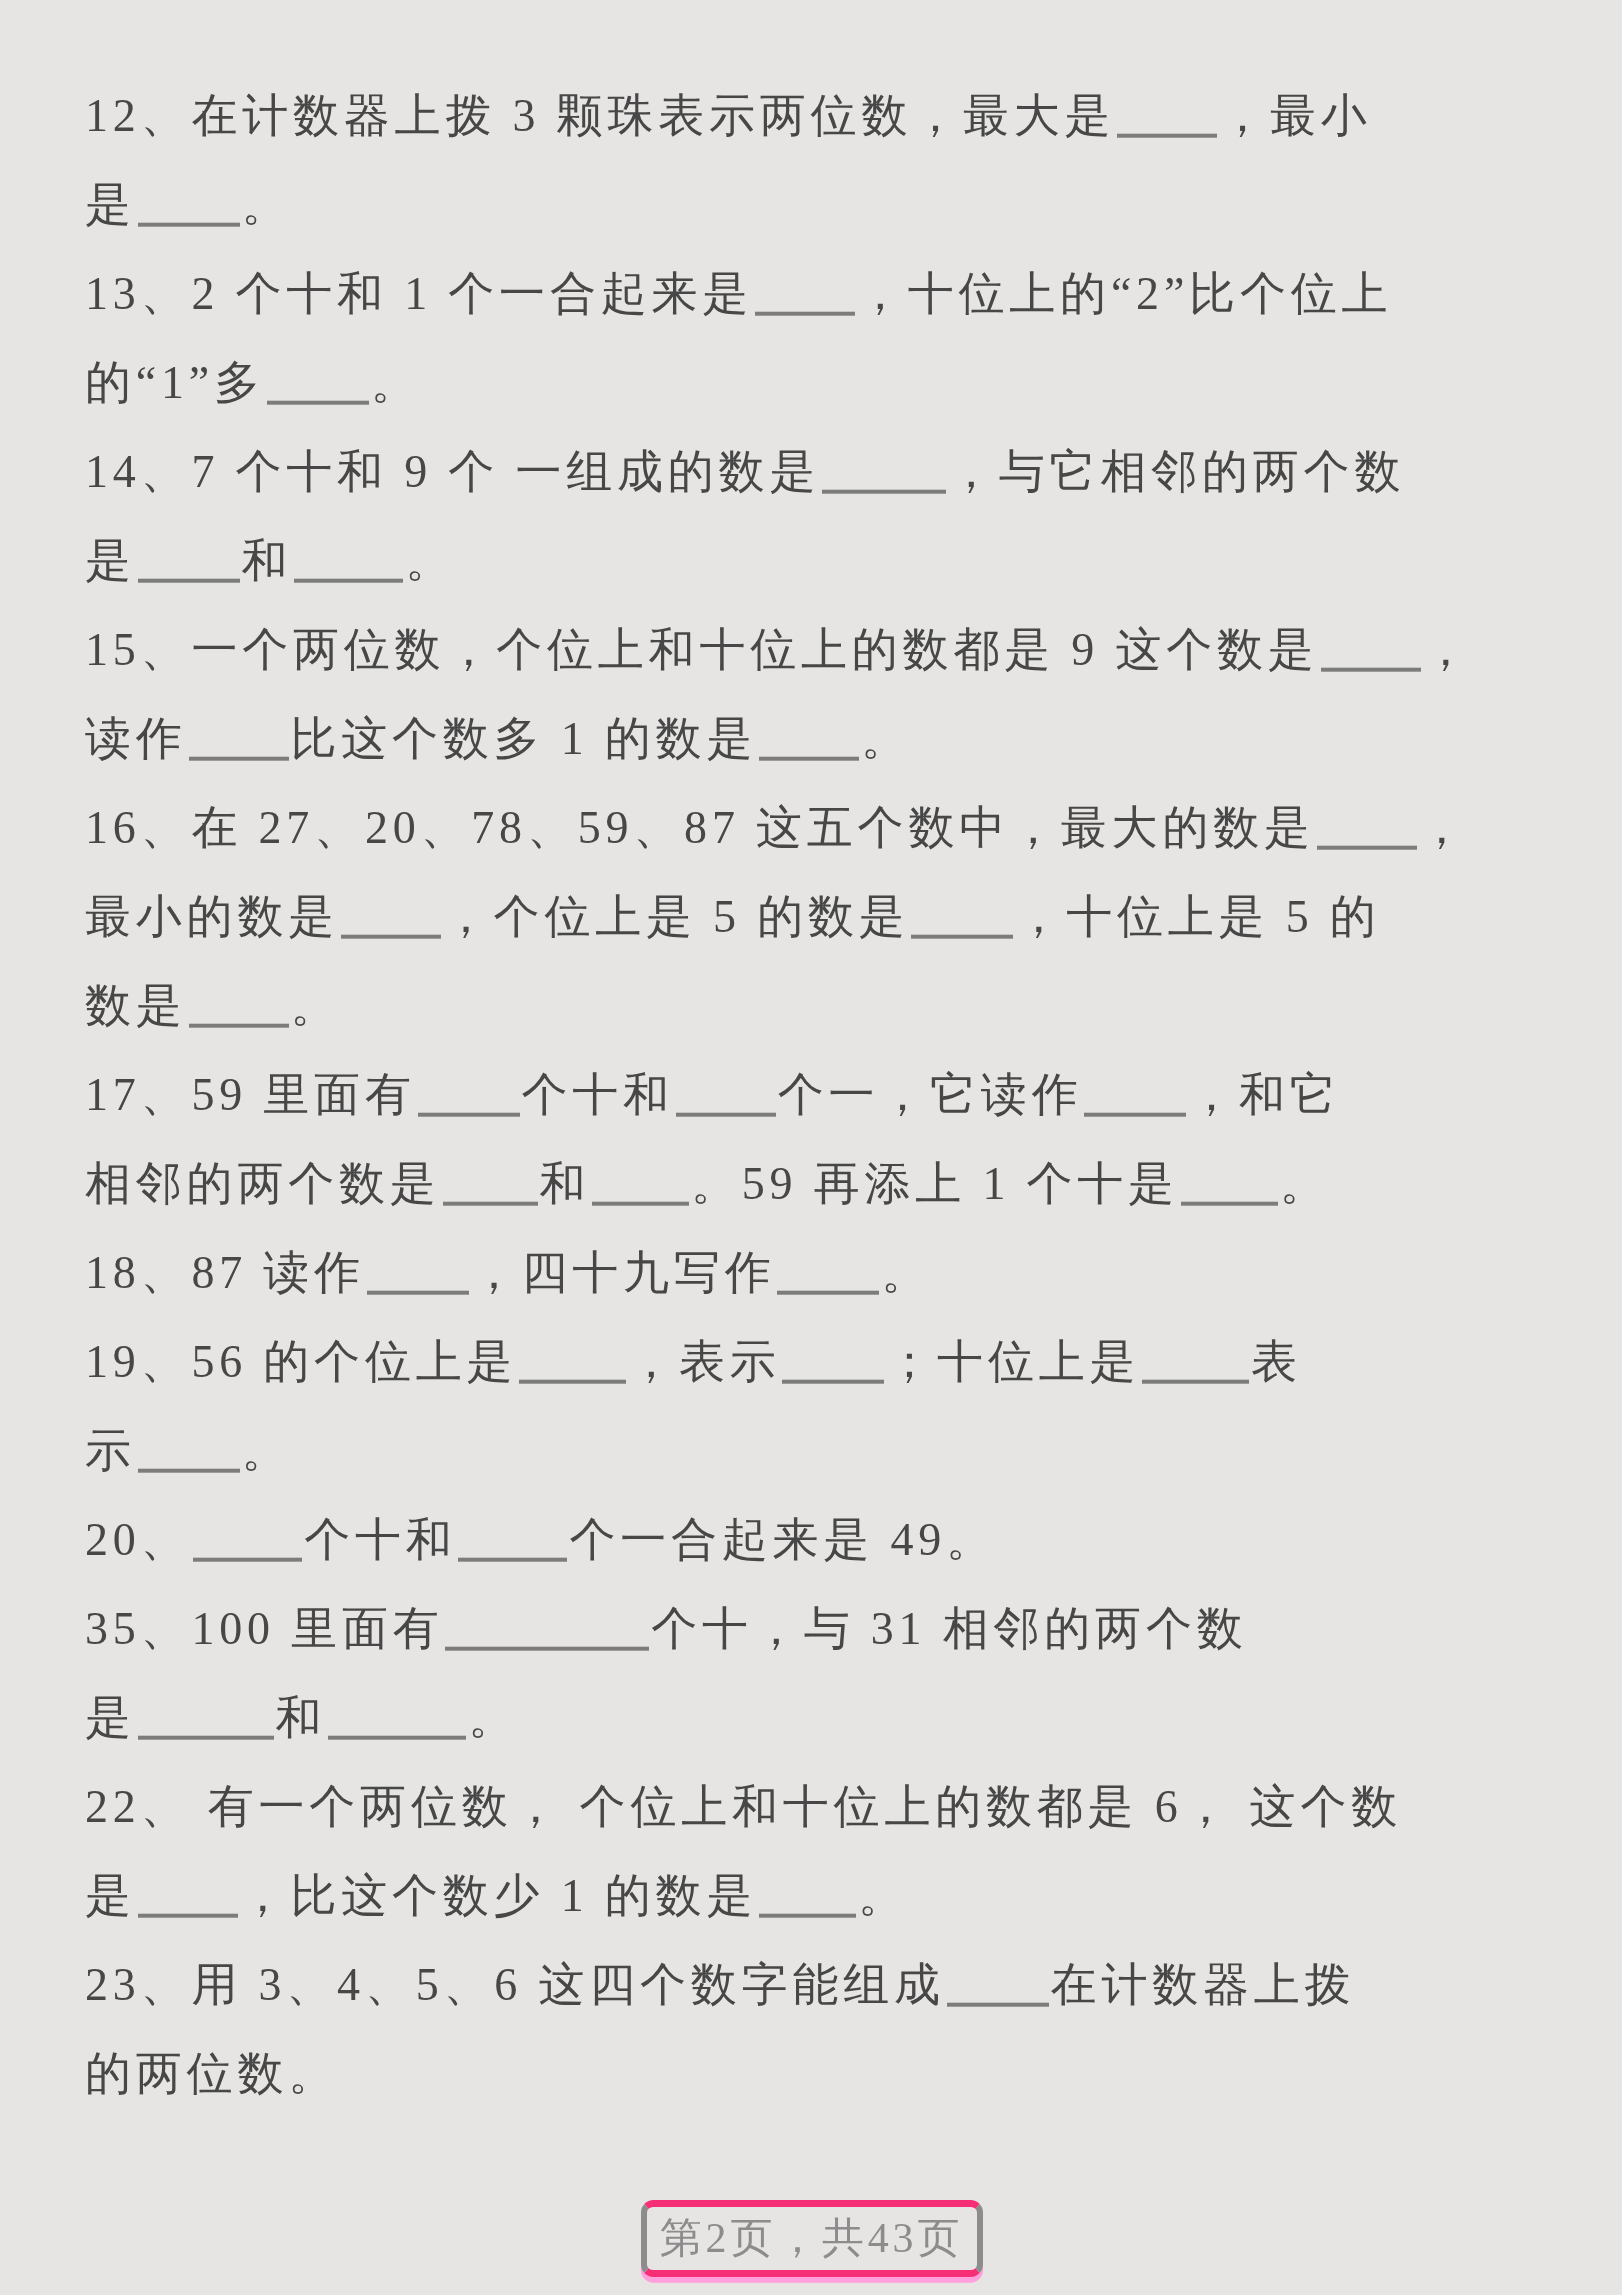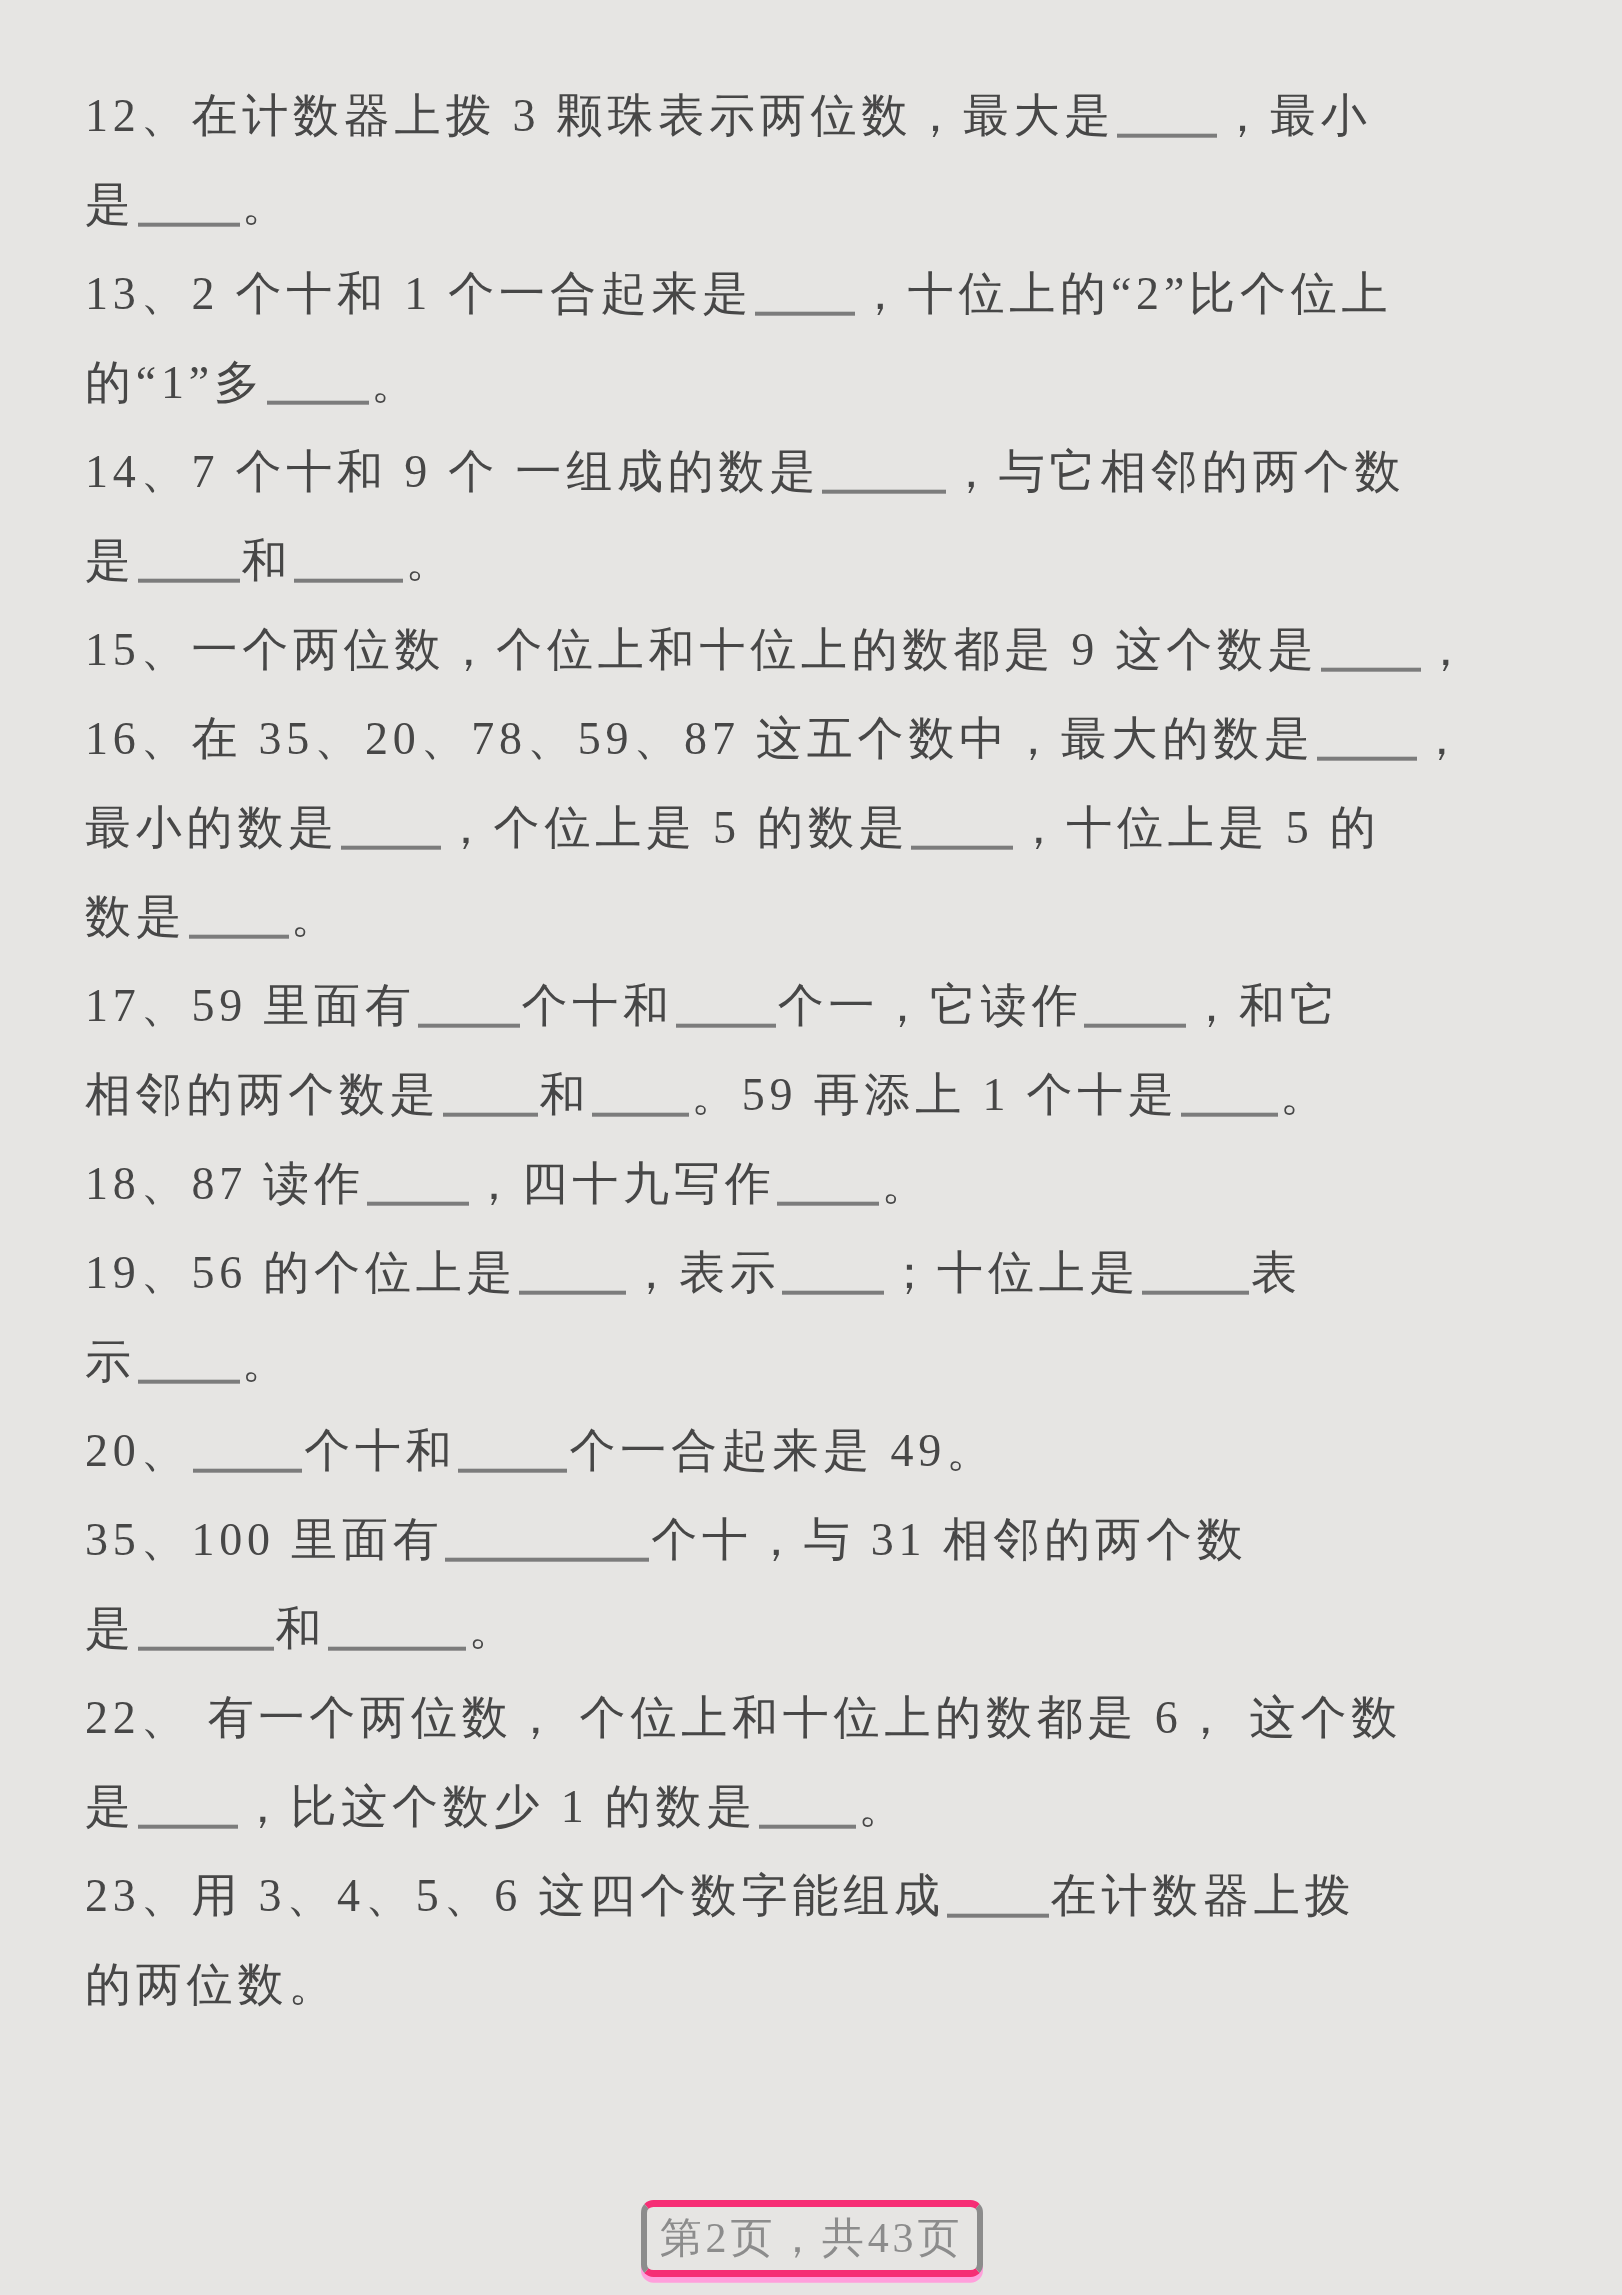--- a/index.html
+++ b/index.html
@@ -69,21 +69,22 @@
 <body>
 
 <div class="sheet">
     <div class="line"><span class="txt">12、在计数器上拨 3 颗珠表示两位数，最大是</span><span class="blank" style="width: 100px;"></span><span class="txt">，最小</span></div>
     <div class="line"><span class="txt">是</span><span class="blank" style="width: 102px;"></span><span class="txt">。</span></div>
     <div class="line"><span class="txt">13、2 个十和 1 个一合起来是</span><span class="blank" style="width: 100px;"></span><span class="txt">，十位上的“2”比个位上</span></div>
     <div class="line"><span class="txt">的“1”多</span><span class="blank" style="width: 102px;"></span><span class="txt">。</span></div>
     <div class="line"><span class="txt">14、7 个十和 9 个 一组成的数是</span><span class="blank" style="width: 124px;"></span><span class="txt">，与它相邻的两个数</span></div>
     <div class="line"><span class="txt">是</span><span class="blank" style="width: 102px;"></span><span class="txt">和</span><span class="blank" style="width: 109px;"></span><span class="txt">。</span></div>
     <div class="line"><span class="txt">15、一个两位数，个位上和十位上的数都是 9 这个数是</span><span class="blank" style="width: 100px;"></span><span class="txt">，</span></div>
-    <div class="line"><span class="txt">16、在 35、20、78、59、87 这五个数中，最大的数是</span><span class="blank" style="width: 100px;"></span><span class="txt">，</span></div>
+    <div class="line"><span class="txt">读作</span><span class="blank" style="width: 100px;"></span><span class="txt">比这个数多 1 的数是</span><span class="blank" style="width: 100px;"></span><span class="txt">。</span></div>
+    <div class="line"><span class="txt">16、在 27、20、78、59、87 这五个数中，最大的数是</span><span class="blank" style="width: 100px;"></span><span class="txt">，</span></div>
     <div class="line"><span class="txt">最小的数是</span><span class="blank" style="width: 100px;"></span><span class="txt">，个位上是 5 的数是</span><span class="blank" style="width: 102px;"></span><span class="txt">，十位上是 5 的</span></div>
     <div class="line"><span class="txt">数是</span><span class="blank" style="width: 100px;"></span><span class="txt">。</span></div>
     <div class="line"><span class="txt">17、59 里面有</span><span class="blank" style="width: 102px;"></span><span class="txt">个十和</span><span class="blank" style="width: 100px;"></span><span class="txt">个一，它读作</span><span class="blank" style="width: 102px;"></span><span class="txt">，和它</span></div>
     <div class="line"><span class="txt">相邻的两个数是</span><span class="blank" style="width: 95px;"></span><span class="txt">和</span><span class="blank" style="width: 97px;"></span><span class="txt">。59 再添上 1 个十是</span><span class="blank" style="width: 97px;"></span><span class="txt">。</span></div>
     <div class="line"><span class="txt">18、87 读作</span><span class="blank" style="width: 102px;"></span><span class="txt">，四十九写作</span><span class="blank" style="width: 102px;"></span><span class="txt">。</span></div>
     <div class="line"><span class="txt">19、56 的个位上是</span><span class="blank" style="width: 107px;"></span><span class="txt">，表示</span><span class="blank" style="width: 102px;"></span><span class="txt">；十位上是</span><span class="blank" style="width: 107px;"></span><span class="txt">表</span></div>
     <div class="line"><span class="txt">示</span><span class="blank" style="width: 102px;"></span><span class="txt">。</span></div>
     <div class="line"><span class="txt">20、</span><span class="blank" style="width: 109px;"></span><span class="txt">个十和</span><span class="blank" style="width: 109px;"></span><span class="txt">个一合起来是 49。</span></div>
     <div class="line"><span class="txt">35、100 里面有</span><span class="blank" style="width: 204px;"></span><span class="txt">个十，与 31 相邻的两个数</span></div>
     <div class="line"><span class="txt">是</span><span class="blank" style="width: 136px;"></span><span class="txt">和</span><span class="blank" style="width: 138px;"></span><span class="txt">。</span></div>

